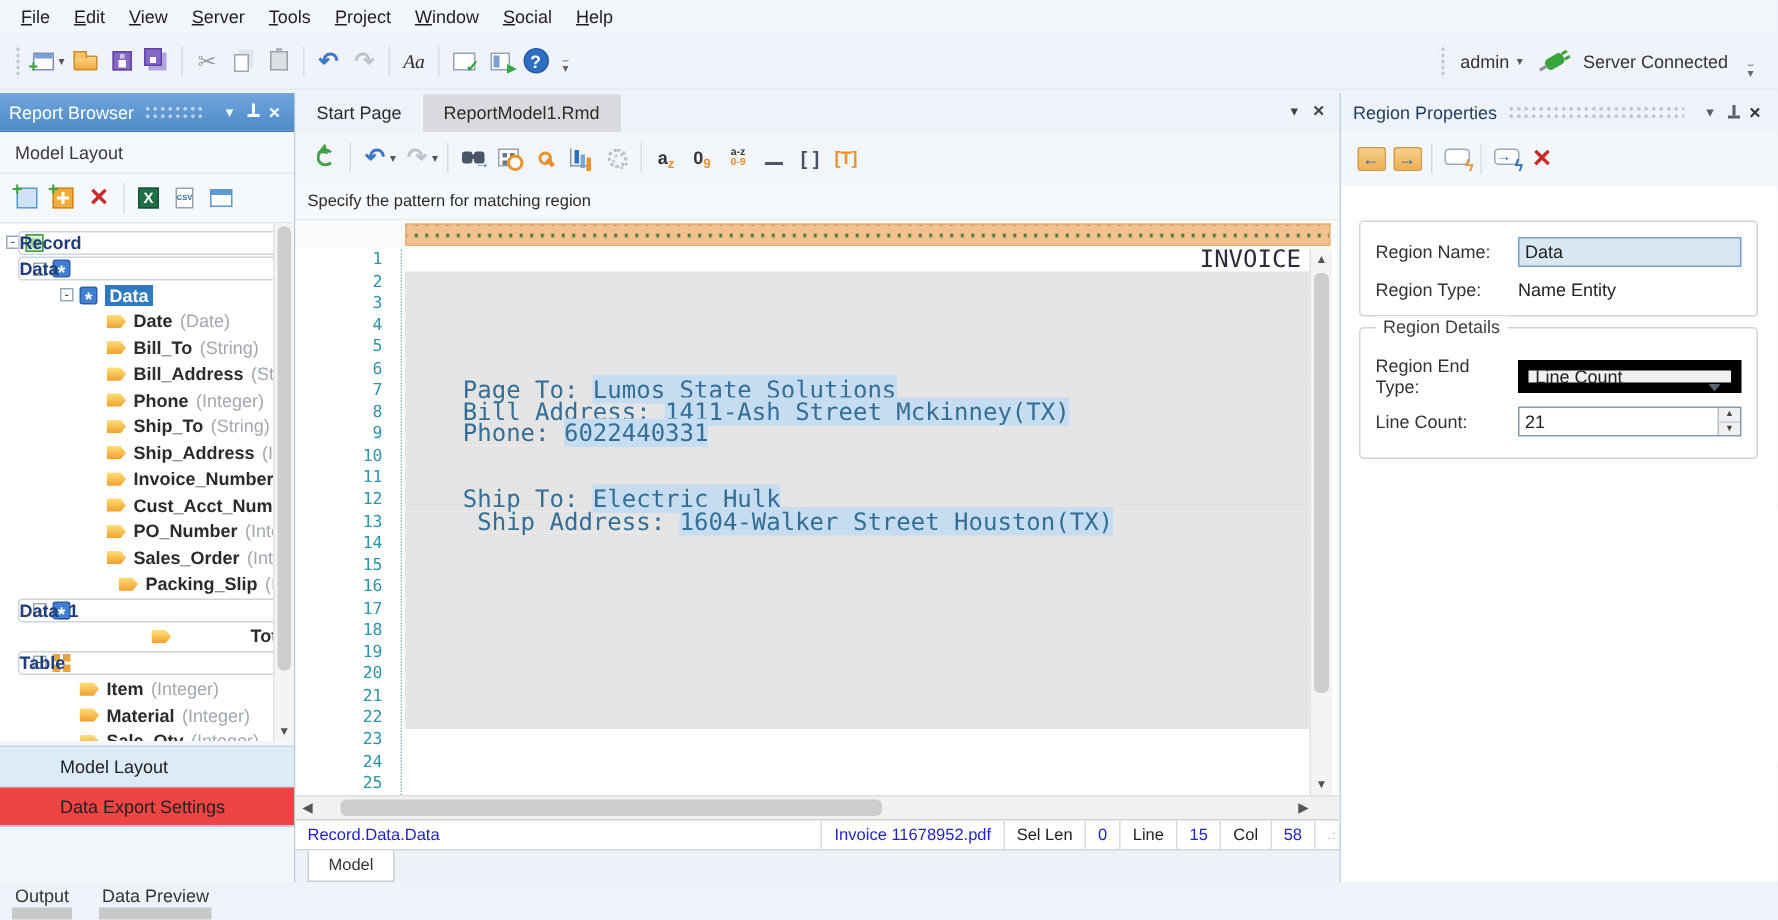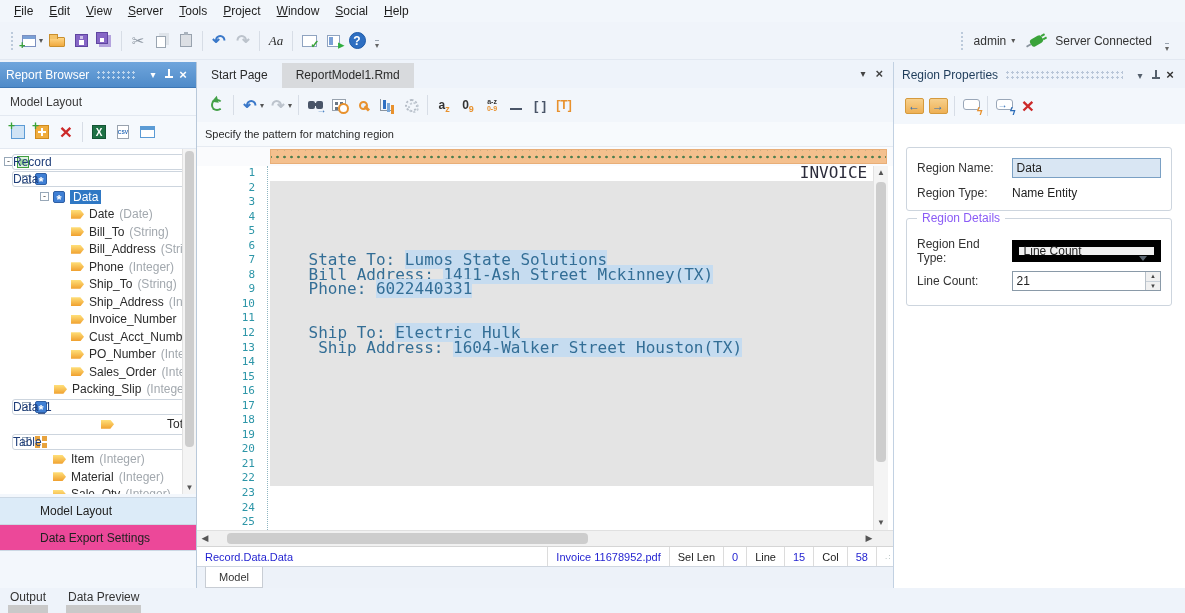--- a/index.html
+++ b/index.html
@@ -118,29 +118,29 @@
 .tree-row{height:17.5px;display:flex;align-items:center;white-space:nowrap;overflow:hidden;padding-right:16px}
 .expander{width:9px;height:9px;border:1px solid #98a8b8;background:#fff;color:#444;font-size:9px;line-height:6px;text-align:center;margin-right:4px;flex:none}
 .exp-space{width:13px;flex:none}
 .node-ic{flex:none;margin-right:5px}
 .ic-record{width:12px;height:12px;background:#9fd69f;border:1px solid #3f9e3f;box-shadow:inset 0 0 0 2px #dff2df}
 .ic-region{width:12px;height:12px;background:#3f7fd4;border:1px solid #2f5fa4;border-radius:2px;color:#fff;font-weight:bold;font-size:13px;line-height:15px;text-align:center}
 .ic-region::before{content:"*"}
 .ic-table{position:relative;width:12px;height:12px;background:#fff}
 .ic-table::before{content:"";position:absolute;left:0;top:0;width:5px;height:5px;background:#e8a33d;box-shadow:7px 0 0 #e8a33d,0 7px 0 #e8a33d,7px 7px 0 #e8a33d}
 .ic-field{width:13px;height:9px;background:linear-gradient(#ffe07a,#f0a02e);clip-path:polygon(0 0,72% 0,100% 50%,72% 100%,0 100%)}
-.node-label{font-weight:normal;color:#2b2b2b}
+.node-label{font-weight:bold;color:#2b2b2b}
 .node-label.grp{color:#1f3e79}
 .node-label.sel{background:#2f78c4;color:#fff;padding:0 3px}
 .node-suffix{color:#a2a8ae;margin-left:5px}
 #tree-scroll{position:absolute;right:0;top:0;width:14px;height:100%;background:#f4f4f4;border-left:1px solid #e2e2e2}
 #tree-thumb{position:absolute;left:2px;right:2px;top:2px;height:296px;background:#cdcdcd;border-radius:4px}
 .sb-arrow{position:absolute;left:0;width:100%;text-align:center;font-size:8px;color:#555;line-height:12px}
 #lp-nav{position:absolute;left:0;top:435px;width:100%}
-.nav-btn{height:27px;display:flex;align-items:center;padding-left:40px;border-top:1px solid #ccd8e4;color:#222;background:#ec4899}
+.nav-btn{height:27px;display:flex;align-items:center;padding-left:40px;border-top:1px solid #ccd8e4;color:#222;background:#ef4444}
 .nav-btn.active{background:#dcebf8}
 #lp-nav .nav-btn:last-child{border-bottom:1px solid #ccd8e4}
 
 
 #tabstrip{position:absolute;left:0;top:0;width:100%;height:26px;display:flex;align-items:flex-end}
 .doc-tab{padding:5px 14px 6px;color:#2b2b2b}
 .doc-tab.active{background:#d8dadd}
 #tabstrip-ctrl{position:absolute;right:10px;top:6px;display:flex;gap:10px;color:#444}
 #tabstrip-ctrl .c{font-size:10px}
 #tabstrip-ctrl .x{font-size:13px;font-weight:bold;line-height:12px}
@@ -172,21 +172,21 @@
 
 
 #rp-title{position:absolute;left:0;top:0;width:100%;height:26px;background:#eef3fa;display:flex;align-items:center;padding:0 8px;color:#1e3c5a}
 #rp-title .ti-btn{color:#55606c}
 #rp-title .pin{color:#55606c}
 #rp-toolbar{position:absolute;left:0;top:26px;width:100%;height:36px;display:flex;align-items:center;padding-left:8px;background:#f3f7fc}
 #rp-body{position:absolute;left:0;top:62px;width:100%;height:464px;background:#fff}
 .grp{position:absolute;left:12px;width:266px;border:1px solid #cdd5de;border-radius:3px}
 #grp-name{top:23px;height:64px}
 #grp-details{top:94px;height:88px}
-.grp-legend{position:absolute;top:-8px;left:10px;background:#fff;padding:0 5px;color:#8b5cf6}
+.grp-legend{position:absolute;top:-8px;left:10px;background:#fff;padding:0 5px;color:#404040}
 .frm-row{position:absolute;left:10px;right:10px;display:flex;align-items:center}
 .frm-label{width:95px;color:#333}
 .textbox{width:150px;height:20px;background:#d9e6f3;border:1px solid #7aa0c4;display:flex;align-items:center;padding-left:4px;color:#222}
 .plainval{color:#222}
 .combo{width:150px;height:22px;background:#f0f0f0;border:7px solid #000000;display:flex;align-items:center;padding-left:5px;position:relative;color:#222}
 .combo::after{content:"";position:absolute;right:7px;top:9px;border:4px solid transparent;border-top:5px solid #5a6570}
 .spin{width:150px;height:20px;background:#fff;border:1px solid #8a9aa8;display:flex;align-items:center;padding-left:4px;position:relative;color:#222}
 .spin-btns{position:absolute;right:0;top:0;width:15px;height:100%;border-left:1px solid #b8c0c8;display:flex;flex-direction:column}
 .spin-btns span{flex:1;background:#f0f0f0;font-size:6px;color:#444;display:flex;align-items:center;justify-content:center}
 .spin-btns span:first-child{border-bottom:1px solid #c8d0d8}
@@ -372,21 +372,21 @@
           <span class="node-ic ic-field"></span>
           <span class="node-label">PO_Number</span>
           <span class="node-suffix">(Integer)</span>
         </div>
         <div class="tree-row" style="padding-left: 58px;">
           <span class="exp-space"></span>
           <span class="node-ic ic-field"></span>
           <span class="node-label">Sales_Order</span>
           <span class="node-suffix">(Integer)</span>
         </div>
-        <div class="tree-row" style="padding-left: 41px;">
+        <div class="tree-row" style="padding-left: 66px;">
           <span class="exp-space"></span>
           <span class="node-ic ic-field"></span>
           <span class="node-label">Packing_Slip</span>
           <span class="node-suffix">(Integer)</span>
         </div>
         <div class="tree-row" style="padding-left: 22px;">
           <span class="expander">-</span>
           <span class="node-ic ic-region"></span>
           <span class="node-label grp">Data_1</span>
         </div>
@@ -521,21 +521,21 @@
         <div class="ln">24</div>
         <div class="ln">25</div>
       </div>
     <div id="doc-lines">
         <div class="dl"><span class="dark">                                                       INVOICE</span></div>
         <div class="dl region"></div>
         <div class="dl region"></div>
         <div class="dl region"></div>
         <div class="dl region"></div>
         <div class="dl region"></div>
-        <div class="dl region"><span>    State To: </span><span class="hl">Lumos State Solutions</span></div>
+        <div class="dl region"><span>    Page To: </span><span class="hl">Lumos State Solutions</span></div>
         <div class="dl region"><span>    Bill Address: </span><span class="hl">1411-Ash Street Mckinney(TX)</span></div>
         <div class="dl region"><span>    Phone: </span><span class="hl">6022440331</span></div>
         <div class="dl region"></div>
         <div class="dl region"></div>
         <div class="dl region"><span>    Ship To: </span><span class="hl">Electric Hulk</span></div>
         <div class="dl region"><span>     Ship Address: </span><span class="hl">1604-Walker Street Houston(TX)</span></div>
         <div class="dl region"></div>
         <div class="dl region"></div>
         <div class="dl region"></div>
         <div class="dl region"></div>

